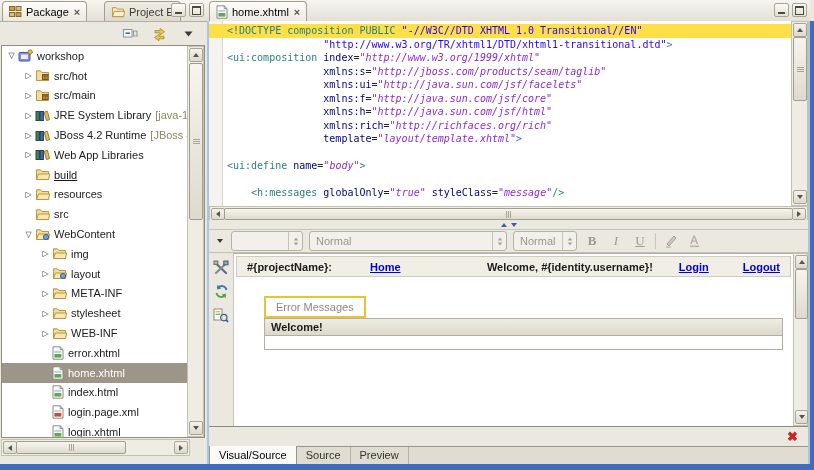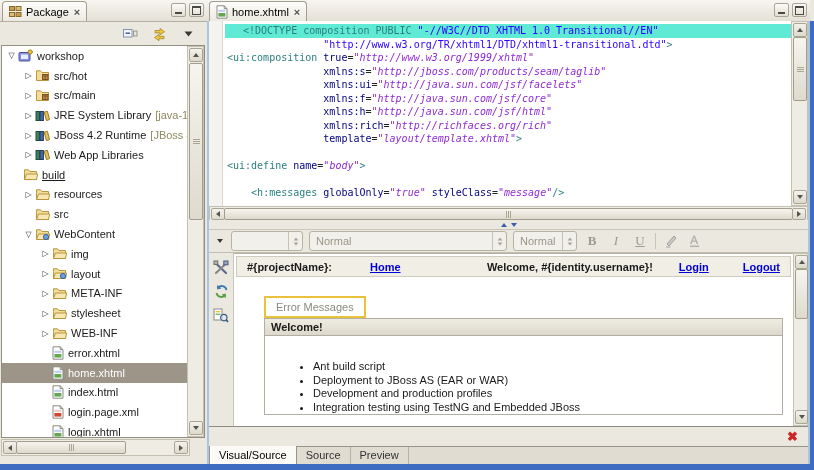--- a/index.html
+++ b/index.html
@@ -43,21 +43,21 @@
   .ticon{margin-right:4px;flex:0 0 auto;}
   .tsuffix{color:#8e8a60;margin-left:4px;}
   
   .epanel{position:absolute;left:207px;top:0;right:4px;height:464px;}
   .ed-tabbar{position:relative;height:21px;background:linear-gradient(#f7f5f0,#e4e0d6);border-bottom:1px solid #9db6d8;}
   .ed-body{position:absolute;top:21px;left:0;right:0;bottom:0;border-left:2px solid #aac4e4;border-right:2px solid #aac4e4;background:#ebe8e0;}
   .src{position:absolute;top:0;left:0;right:0;height:185px;background:#fff;overflow:hidden;}
   .gutter{position:absolute;left:0;top:0;bottom:0;width:13px;background:#f5f3ef;border-right:1px solid #dad7ce;}
   #code{position:absolute;left:0;right:15px;top:3px;font-family:"DejaVu Sans Mono",monospace;font-size:10px;line-height:13.5px;}
   .cl{white-space:pre;padding-left:18px;}
-  .cl.hl{background:#5eead4;margin-left:16px;}
+  .cl.hl{background:#fde047;}
   .c-t{color:#2a7e7e;}
   .c-a{color:#000080;}
   .c-v{color:#8f2bd1;font-style:italic;}
   .c-s{color:#2a00ff;}
   .c-p{color:#222;}
   .src-hsb{position:absolute;top:185px;left:0;right:0;height:14px;}
   .sash{position:absolute;top:199px;left:0;right:0;height:9px;display:flex;align-items:center;justify-content:center;gap:4px;background:#ebe8e0;}
   .sash .tri-up{border-bottom-color:#3a5fae;}
   .sash .tri-dn{border-top-color:#3a5fae;}
   .fmt{position:absolute;top:208px;left:0;right:0;height:24px;background:#ebe8e0;border-top:1px solid #c9c5b8;border-bottom:1px solid #c2beb0;
@@ -102,20 +102,29 @@
           <svg width="13" height="13" viewBox="0 0 13 13">
             <rect x="0.5" y="1.5" width="5" height="4" fill="#c89b50" stroke="#8a6a28"></rect>
             <rect x="7" y="1.5" width="5" height="4" fill="#e0bc78" stroke="#8a6a28"></rect>
             <rect x="0.5" y="7.5" width="5" height="4" fill="#e0bc78" stroke="#8a6a28"></rect>
             <rect x="7" y="7.5" width="5" height="4" fill="#c89b50" stroke="#8a6a28"></rect>
           </svg>
         </span>
       <span>Package</span>
       <span class="tclose">×</span>
     </div>
+    <div class="vtab" style="left:104px;">
+      <span class="ic">
+          <svg width="14" height="12" viewBox="0 0 15 13">
+            <path d="M1.5 4.5 L1.5 11.5 L13.5 11.5 L13.5 3.5 L7 3.5 L5.5 1.8 L1.5 1.8 Z" fill="#f6e7be" stroke="#b8963e"></path>
+            <path d="M1.5 11.5 L3.5 6 L14.7 6 L13.5 11.5 Z" fill="#fbf1d6" stroke="#b8963e"></path>
+          </svg>
+        </span>
+      <span>Project E</span>
+    </div>
     <div class="winbtns">
       <span class="wbtn">
           <span class="min-glyph"></span>
         </span>
       <span class="wbtn">
           <span class="max-glyph"></span>
         </span>
     </div>
   </div>
   <div class="lp-toolbar">
@@ -201,21 +210,21 @@
           <span class="exp">▷</span>
           <span class="ticon">
             <svg width="15" height="13" viewBox="0 0 15 13">
               <rect x="1" y="2.5" width="3.4" height="9" fill="#3f7f5f" stroke="#1e5038"></rect>
               <rect x="5" y="2.5" width="3.4" height="9" fill="#46699e" stroke="#233a66"></rect>
               <path d="M9.2 3.2 L12.4 2.3 L14.6 10.6 L11.4 11.5 Z" fill="#e6c054" stroke="#9a7a20"></path>
             </svg>
           </span>
           <span>Web App Libraries</span>
         </div>
-        <div class="trow" style="padding-left: 8px; text-decoration: underline;">
+        <div class="trow" style="padding-left: 20px; text-decoration: underline;">
           <span class="exp"></span>
           <span class="ticon">
             <svg width="15" height="13" viewBox="0 0 15 13">
               <path d="M1.5 4.5 L1.5 11.5 L13.5 11.5 L13.5 3.5 L7 3.5 L5.5 1.8 L1.5 1.8 Z" fill="#f3dc9a" stroke="#b8963e"></path>
               <path d="M1.5 11.5 L3.5 6 L14.7 6 L13.5 11.5 Z" fill="#f8e7b4" stroke="#b8963e"></path>
             </svg>
           </span>
           <span>build</span>
         </div>
         <div class="trow" style="padding-left: 20px;">
@@ -420,21 +429,21 @@
     </div>
   </div>
 
   <div class="ed-body">
 
     <div class="src">
       <div class="gutter"></div>
       <div id="code">
           <div class="cl hl"><span class="c-t">&lt;!DOCTYPE composition PUBLIC </span><span class="c-s">"-//W3C//DTD XHTML 1.0 Transitional//EN"</span></div>
           <div class="cl"><span class="c-p">                </span><span class="c-s">"http://www.w3.org/TR/xhtml1/DTD/xhtml1-transitional.dtd"</span><span class="c-t">&gt;</span></div>
-          <div class="cl"><span class="c-t">&lt;ui:composition </span><span class="c-a">true</span><span class="c-p">=</span><span class="c-v">"http://www.w3.org/1999/xhtml"</span></div>
+          <div class="cl"><span class="c-t">&lt;ui:composition </span><span class="c-a">index</span><span class="c-p">=</span><span class="c-v">"http://www.w3.org/1999/xhtml"</span></div>
           <div class="cl"><span class="c-p">                </span><span class="c-a">xmlns:s</span><span class="c-p">=</span><span class="c-v">"http://jboss.com/products/seam/taglib"</span></div>
           <div class="cl"><span class="c-p">                </span><span class="c-a">xmlns:ui</span><span class="c-p">=</span><span class="c-v">"http://java.sun.com/jsf/facelets"</span></div>
           <div class="cl"><span class="c-p">                </span><span class="c-a">xmlns:f</span><span class="c-p">=</span><span class="c-v">"http://java.sun.com/jsf/core"</span></div>
           <div class="cl"><span class="c-p">                </span><span class="c-a">xmlns:h</span><span class="c-p">=</span><span class="c-v">"http://java.sun.com/jsf/html"</span></div>
           <div class="cl"><span class="c-p">                </span><span class="c-a">xmlns:rich</span><span class="c-p">=</span><span class="c-v">"http://richfaces.org/rich"</span></div>
           <div class="cl"><span class="c-p">                </span><span class="c-a">template</span><span class="c-p">=</span><span class="c-v">"layout/template.xhtml"</span><span class="c-t">&gt;</span></div>
           <div class="cl">&nbsp;</div>
           <div class="cl"><span class="c-t">&lt;ui:define </span><span class="c-a">name</span><span class="c-p">=</span><span class="c-v">"body"</span><span class="c-t">&gt;</span></div>
           <div class="cl">&nbsp;</div>
           <div class="cl"><span class="c-p">    </span><span class="c-t">&lt;h:messages </span><span class="c-a">globalOnly</span><span class="c-p">=</span><span class="c-v">"true"</span><span class="c-p"> </span><span class="c-a">styleClass</span><span class="c-p">=</span><span class="c-v">"message"</span><span class="c-t">/&gt;</span></div>
@@ -554,26 +563,20 @@
           <span class="lnk" style="margin-left:38px;">Home</span>
           <span class="spacer"></span>
           <span>Welcome, #{identity.username}!</span>
           <span class="lnk" style="margin-left:26px;">Login</span>
           <span class="lnk" style="margin-left:34px;">Logout</span>
         </div>
         <div class="errbox">Error Messages</div>
         <div class="welbox">
           <div class="welhdr">Welcome!</div>
           <div class="welbody">
-            <ul id="bullets">
-                <li>Ant build script</li>
-                <li>Deployment to JBoss AS (EAR or WAR)</li>
-                <li>Development and production profiles</li>
-                <li>Integration testing using TestNG and Embedded JBoss</li>
-              </ul>
           </div>
         </div>
       </div>
       <div class="canvas-sb">
         <span class="sb-btn" style="top:1px;left:1px;width:11px;height:12px;">
             <span class="tri-up"></span>
           </span>
         <span class="sb-thumb" style="top:15px;left:1px;width:11px;height:48px;"></span>
         <span class="sb-btn" style="bottom:1px;left:1px;width:11px;height:12px;">
             <span class="tri-dn"></span>

